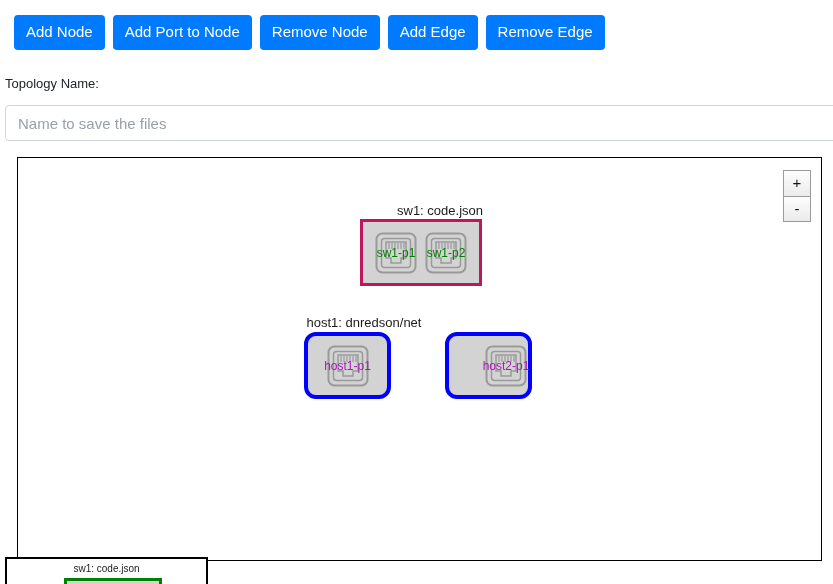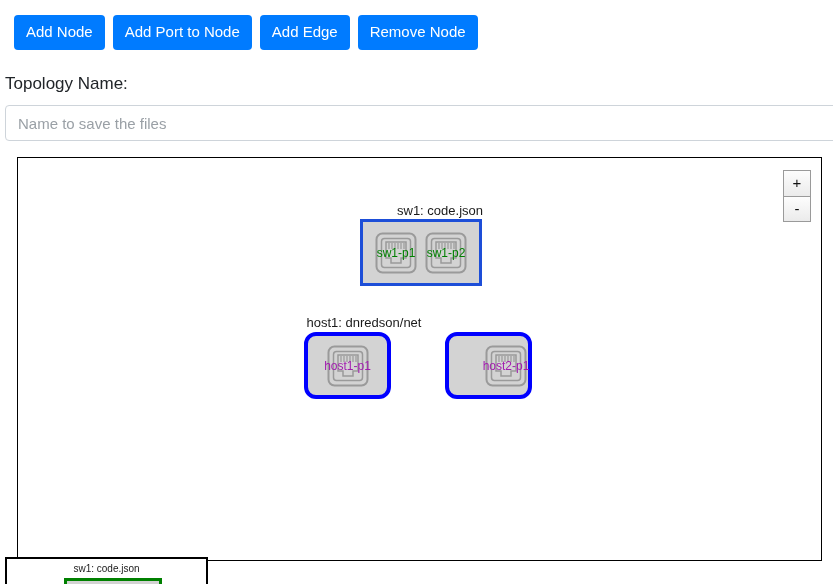--- a/index.html
+++ b/index.html
@@ -48,21 +48,21 @@
   .tb-btn.disabled {
     background: #6cb2f7;
     cursor: default;
   }
 
   
   .form-label {
     position: absolute;
     left: 5px;
     top: 74px;
-    font-size: 17px;
+    font-size: 13px;
     line-height: 19px;
     color: #212529;
   }
 
   .name-input {
     position: absolute;
     left: 5px;
     top: 105px;
     width: 880px;         
     height: 36px;
@@ -121,21 +121,21 @@
   
   .node {
     position: absolute;
     box-sizing: border-box;
     background: #d3d3d3;
     display: flex;
     align-items: center;
     justify-content: center;
   }
   .node.switch {
-    border: 3px solid #1d4ed8;
+    border: 3px solid #be185d;
     gap: 6px;
   }
   .node.host {
     border: 4px solid #0000ff;
     border-radius: 12px;
   }
 
   .node-label {
     position: absolute;
     font-size: 13px;
@@ -205,22 +205,23 @@
   }
 </style>
 </head>
 <body>
 
 <div id="app">
 
   <div class="toolbar">
     <button class="tb-btn">Add Node</button>
     <button class="tb-btn">Add Port to Node</button>
+    <button class="tb-btn">Remove Node</button>
     <button class="tb-btn">Add Edge</button>
-    <button class="tb-btn">Remove Node</button>
+    <button class="tb-btn">Remove Edge</button>
   </div>
 
   <div class="form-label">Topology Name:</div>
   <input class="name-input" type="text" placeholder="Name to save the files" style="">
 
   <div class="canvas">
 
     <div class="zoom-ctrls">
       <div class="zoom-btn">+</div>
       <div class="zoom-btn last">-</div>

